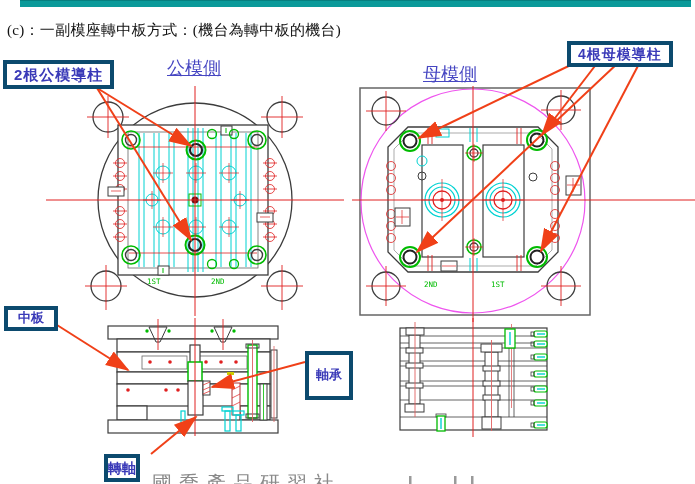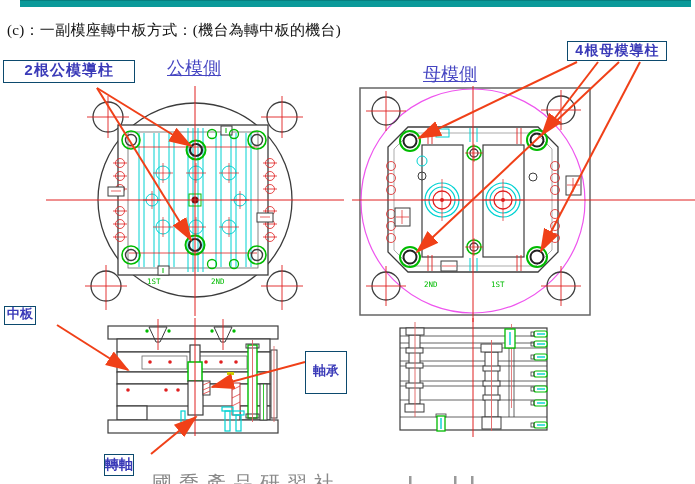--- a/index.html
+++ b/index.html
@@ -15,27 +15,27 @@
     position:absolute;left:7px;top:21px;font-size:15px;color:#111;
     font-family:"Liberation Serif",serif;white-space:nowrap;letter-spacing:.3px;
   }
   .side-label{
     position:absolute;font-size:18px;color:#4646c2;
     font-family:"Liberation Serif",serif;white-space:nowrap;text-decoration:underline;
   }
   #label-male{left:167px;top:56px}
   #label-female{left:423px;top:62px}
   .callout{
-    position:absolute;border:1px solid #0c4a6e;color:#3a3ab8;background:#fff;
-    font-weight:bold;font-family:Liberation Mono, monospace;white-space:nowrap;
+    position:absolute;border:4px solid #0c4a6e;color:#3a3ab8;background:#fff;
+    font-weight:bold;font-family:Liberation Sans, sans-serif;white-space:nowrap;
     line-height:1.15;z-index:5;
   }
-  #co-male{left:3px;top:60px;font-size:15px;padding:2px 20px;letter-spacing:1px}
+  #co-male{left:3px;top:60px;font-size:15px;padding:2px 7px;letter-spacing:1px}
   #co-female{left:567px;top:41px;font-size:14px;padding:1px 7px;letter-spacing:1px}
-  #co-mid{left:4px;top:306px;font-size:13px;padding:1px 2px}
+  #co-mid{left:4px;top:306px;font-size:13px;padding:1px 10px}
   #co-bearing{left:305px;top:351px;font-size:13px;padding:13px 7px}
   #co-shaft{left:104px;top:454px;font-size:14px;padding:2px 0}
   .footer{
     position:absolute;left:152px;top:470px;font-size:20px;color:#8a8a8a;
     letter-spacing:7px;font-family:"Liberation Serif",serif;white-space:nowrap;
   }
   svg.cad{position:absolute;left:0;top:0;z-index:1}
   .cad-text{font-family:"DejaVu Sans Mono",monospace;font-size:7.5px;fill:#00bb00}
 </style>
 </head>

